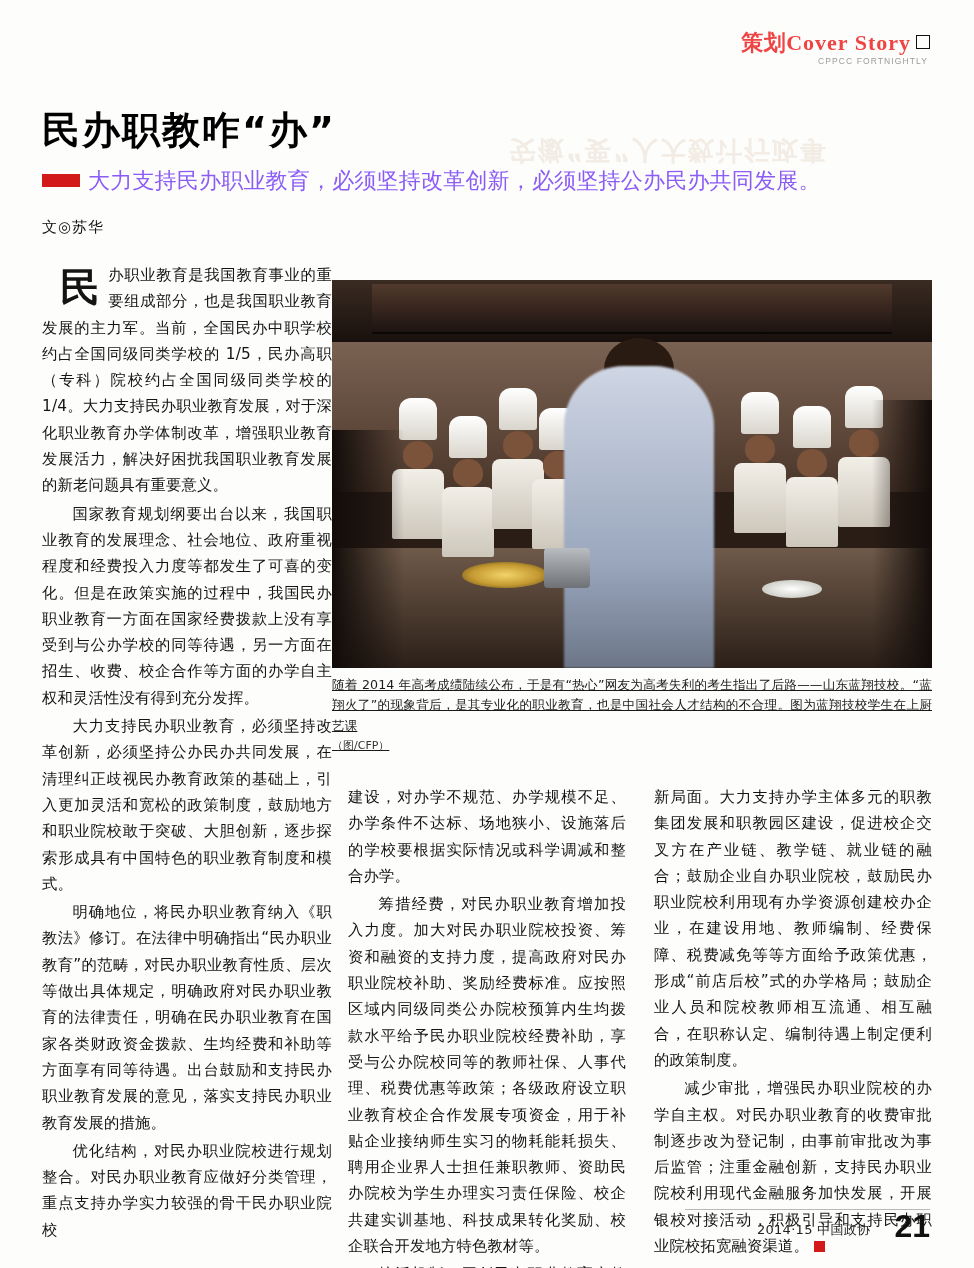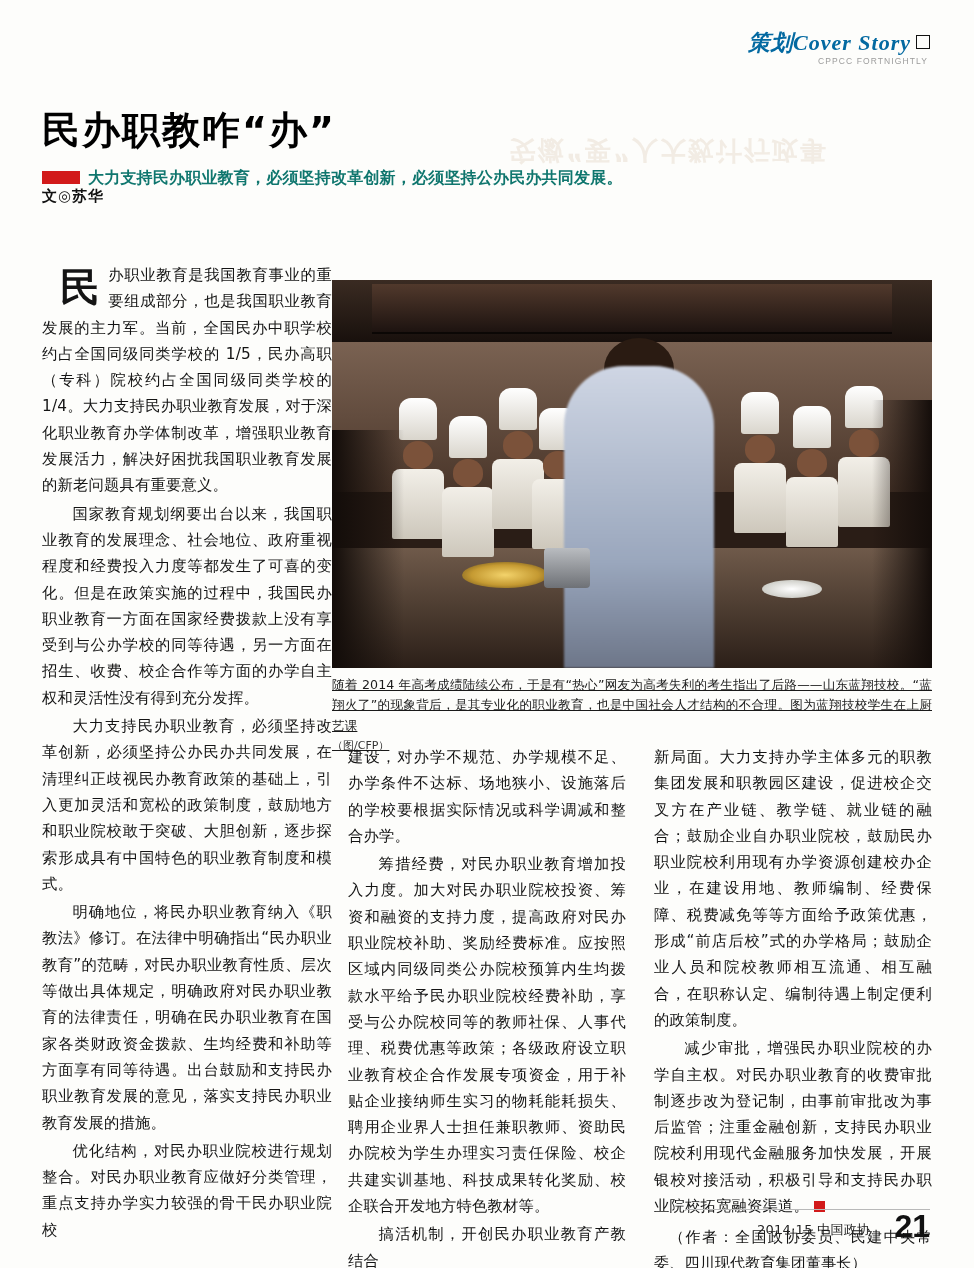--- a/index.html
+++ b/index.html
@@ -29,23 +29,22 @@
     position: absolute;
     top: 30px;
     right: 44px;
     text-align: right;
     line-height: 1.05;
   }
   .masthead-main {
     font-size: 23px;
     font-weight: bold;
     letter-spacing: 0.5px;
-    color: #0369a1;
+    color: #ef4444;
     white-space: nowrap;
-    font-style: italic;
   }
   .masthead-main .cn {
     font-family: "DejaVu Sans", sans-serif;
     font-size: 22px;
   }
   .masthead-main .en {
     font-family: "Liberation Serif", serif;
     font-size: 22px;
     letter-spacing: 1px;
   }
@@ -88,30 +87,30 @@
     margin-top: 16px;
   }
   .red-bar {
     width: 38px;
     height: 13px;
     background: #d21a1a;
     flex: 0 0 auto;
     margin-right: 8px;
   }
   .article-subtitle {
-    font-size: 16px;
-    font-weight: bold;
+    font-size: 22px;
+    font-weight: normal;
     letter-spacing: 0.2px;
-    color: #0f766e;
+    color: #8b5cf6;
     line-height: 1.2;
   }
   .byline {
-    margin-top: 0;
+    margin-top: 24px;
     font-size: 15px;
-    font-weight: bold;
+    font-weight: normal;
     letter-spacing: 1px;
     color: #111;
   }
 
   
   .ghost-text {
     position: absolute;
     top: 133px;
     left: 510px;
     font-size: 26px;
@@ -266,20 +265,21 @@
     display: flex;
     gap: 28px;
   }
   .col {
     width: 290px;
     font-size: 15.3px;
     line-height: 1.72;
     text-align: justify;
     letter-spacing: 0.2px;
     color: #141414;
+    margin-top: 40px;
   }
   .col p {
     margin: 0 0 2px 0;
     text-indent: 2em;
   }
   .col p.cont {
     text-indent: 0;
   }
   .end-mark {
     display: inline-block;

